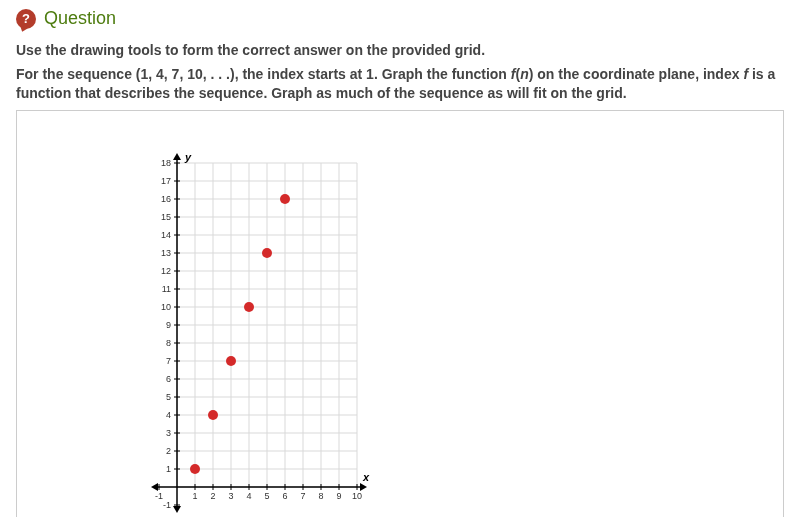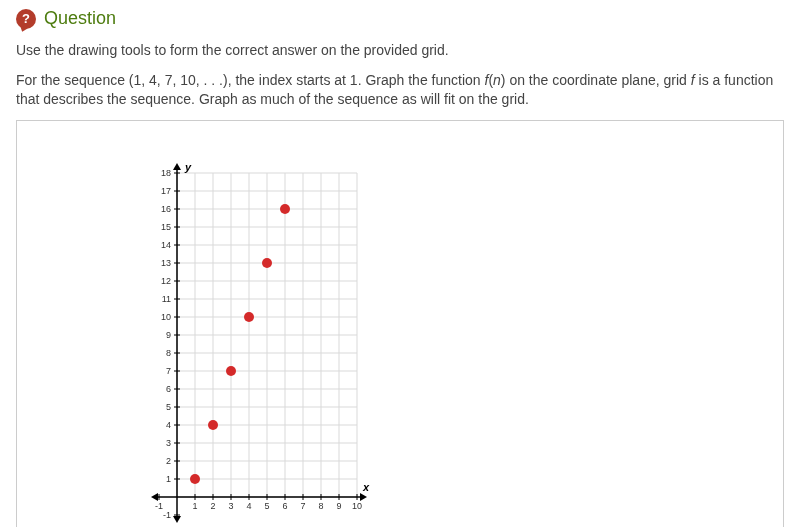--- a/index.html
+++ b/index.html
@@ -41,23 +41,24 @@
     border-right: 4px solid transparent;
     border-top: 5px solid #b33c2b;
     transform: rotate(20deg);
   }
   .q-title {
     color: #4d7c0f;
     font-size: 18px;
     font-weight: 400;
   }
   .instructions p {
-    margin: 10px 0;
+    margin: 4px 0;
     line-height: 1.4;
     color: #444;
+    font-weight: bold;
   }
   .instructions em.fn {
     font-style: italic;
   }
   .grid-box {
     border: 1px solid #ccc;
     border-bottom: none;
     padding: 6px 0 0 0;
     margin-top: 6px;
   }
@@ -76,21 +77,21 @@
 <div class="header">
   <div class="q-icon">
     <span>?</span>
   </div>
   <div class="q-title">Question</div>
 </div>
 
 <div class="instructions">
   <p>Use the drawing tools to form the correct answer on the provided grid.</p>
   <p>
-    <span>For the sequence (1, 4, 7, 10, . . .), the index starts at 1. Graph the function </span><em class="fn">f</em><span>(</span><em class="fn">n</em><span>) on the coordinate plane, grid </span><em class="fn">f</em><span> is a function that describes the sequence. Graph as much of the sequence as will fit on the grid.</span>
+    <span>For the sequence (1, 4, 7, 10, . . .), the index starts at 1. Graph the function </span><em class="fn">f</em><span>(</span><em class="fn">n</em><span>) on the coordinate plane, index </span><em class="fn">f</em><span> is a function that describes the sequence. Graph as much of the sequence as will fit on the grid.</span>
   </p>
 </div>
 
 <div class="grid-box">
   <svg id="chart" width="360" height="400">
       <line x1="160" y1="370" x2="160" y2="46" class="grid-line"></line>
       <line x1="178" y1="370" x2="178" y2="46" class="grid-line"></line>
       <line x1="196" y1="370" x2="196" y2="46" class="grid-line"></line>
       <line x1="214" y1="370" x2="214" y2="46" class="grid-line"></line>
       <line x1="232" y1="370" x2="232" y2="46" class="grid-line"></line>

